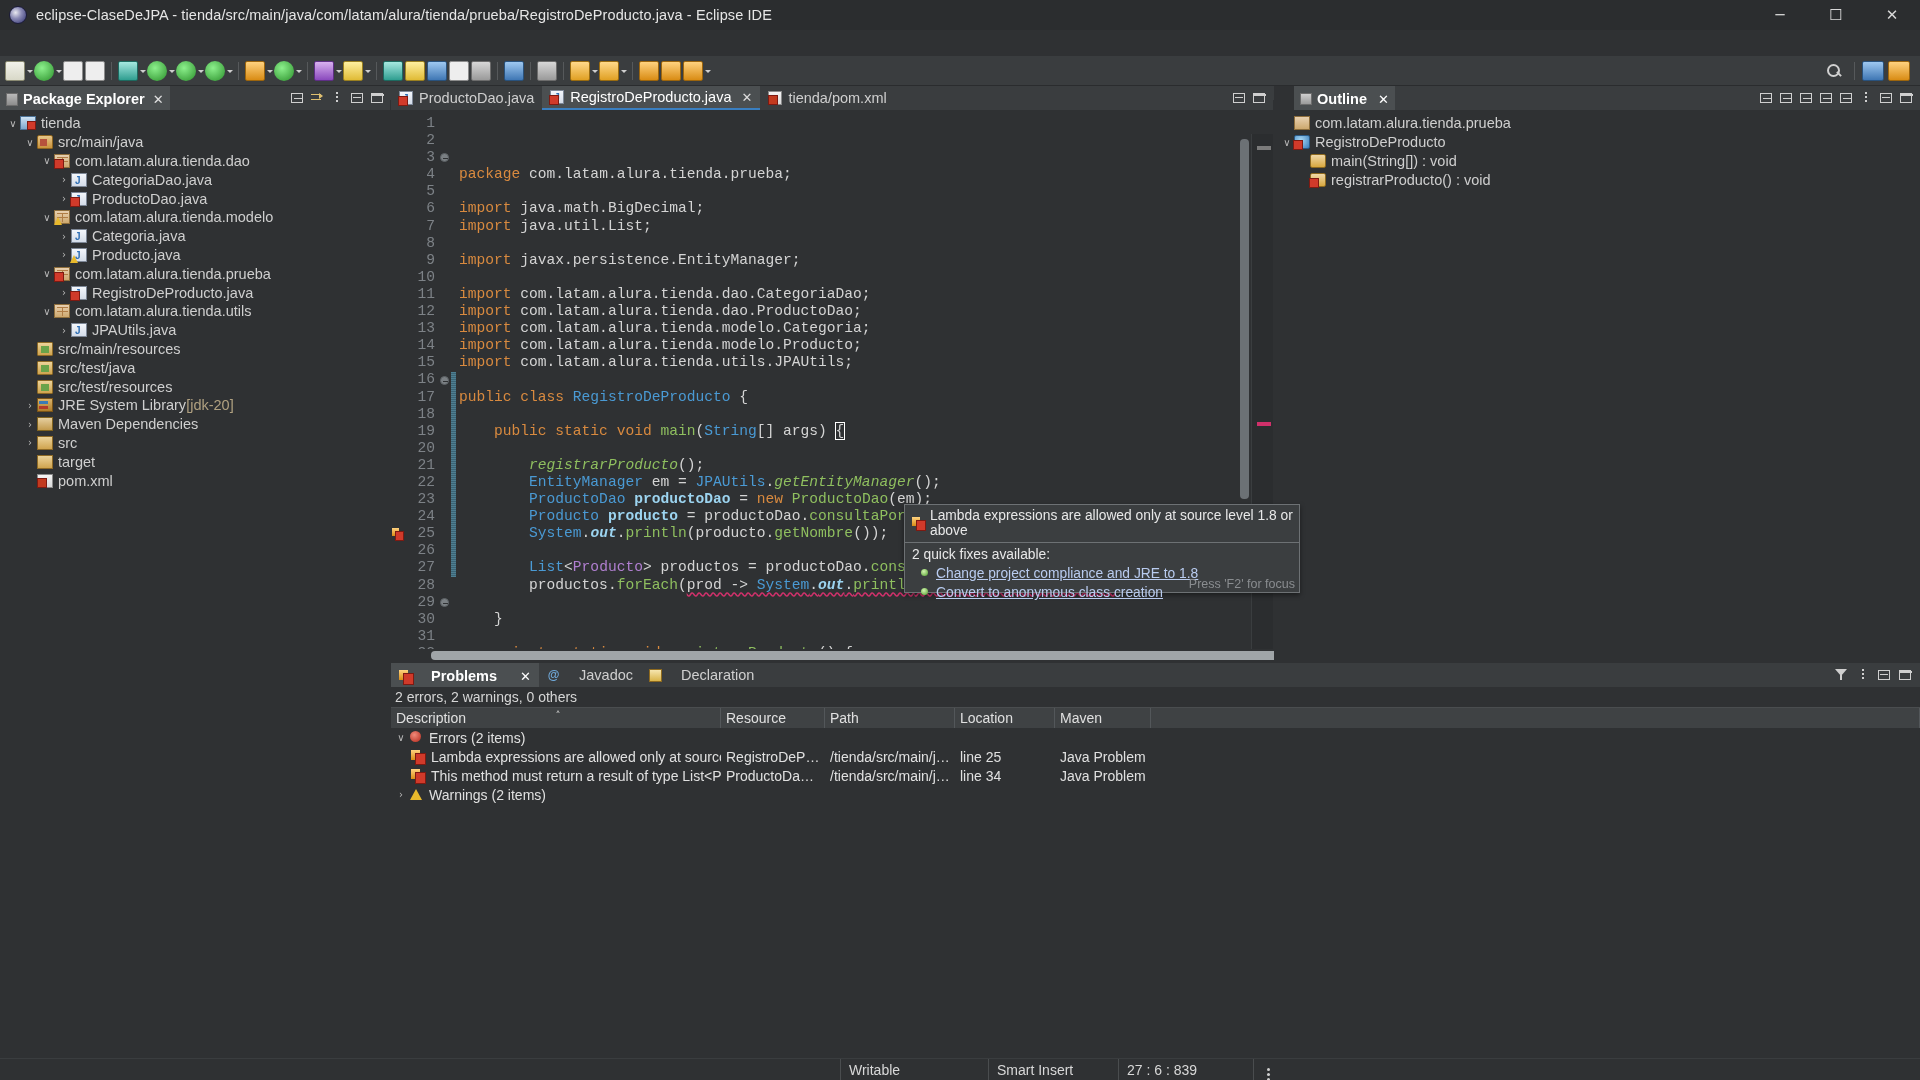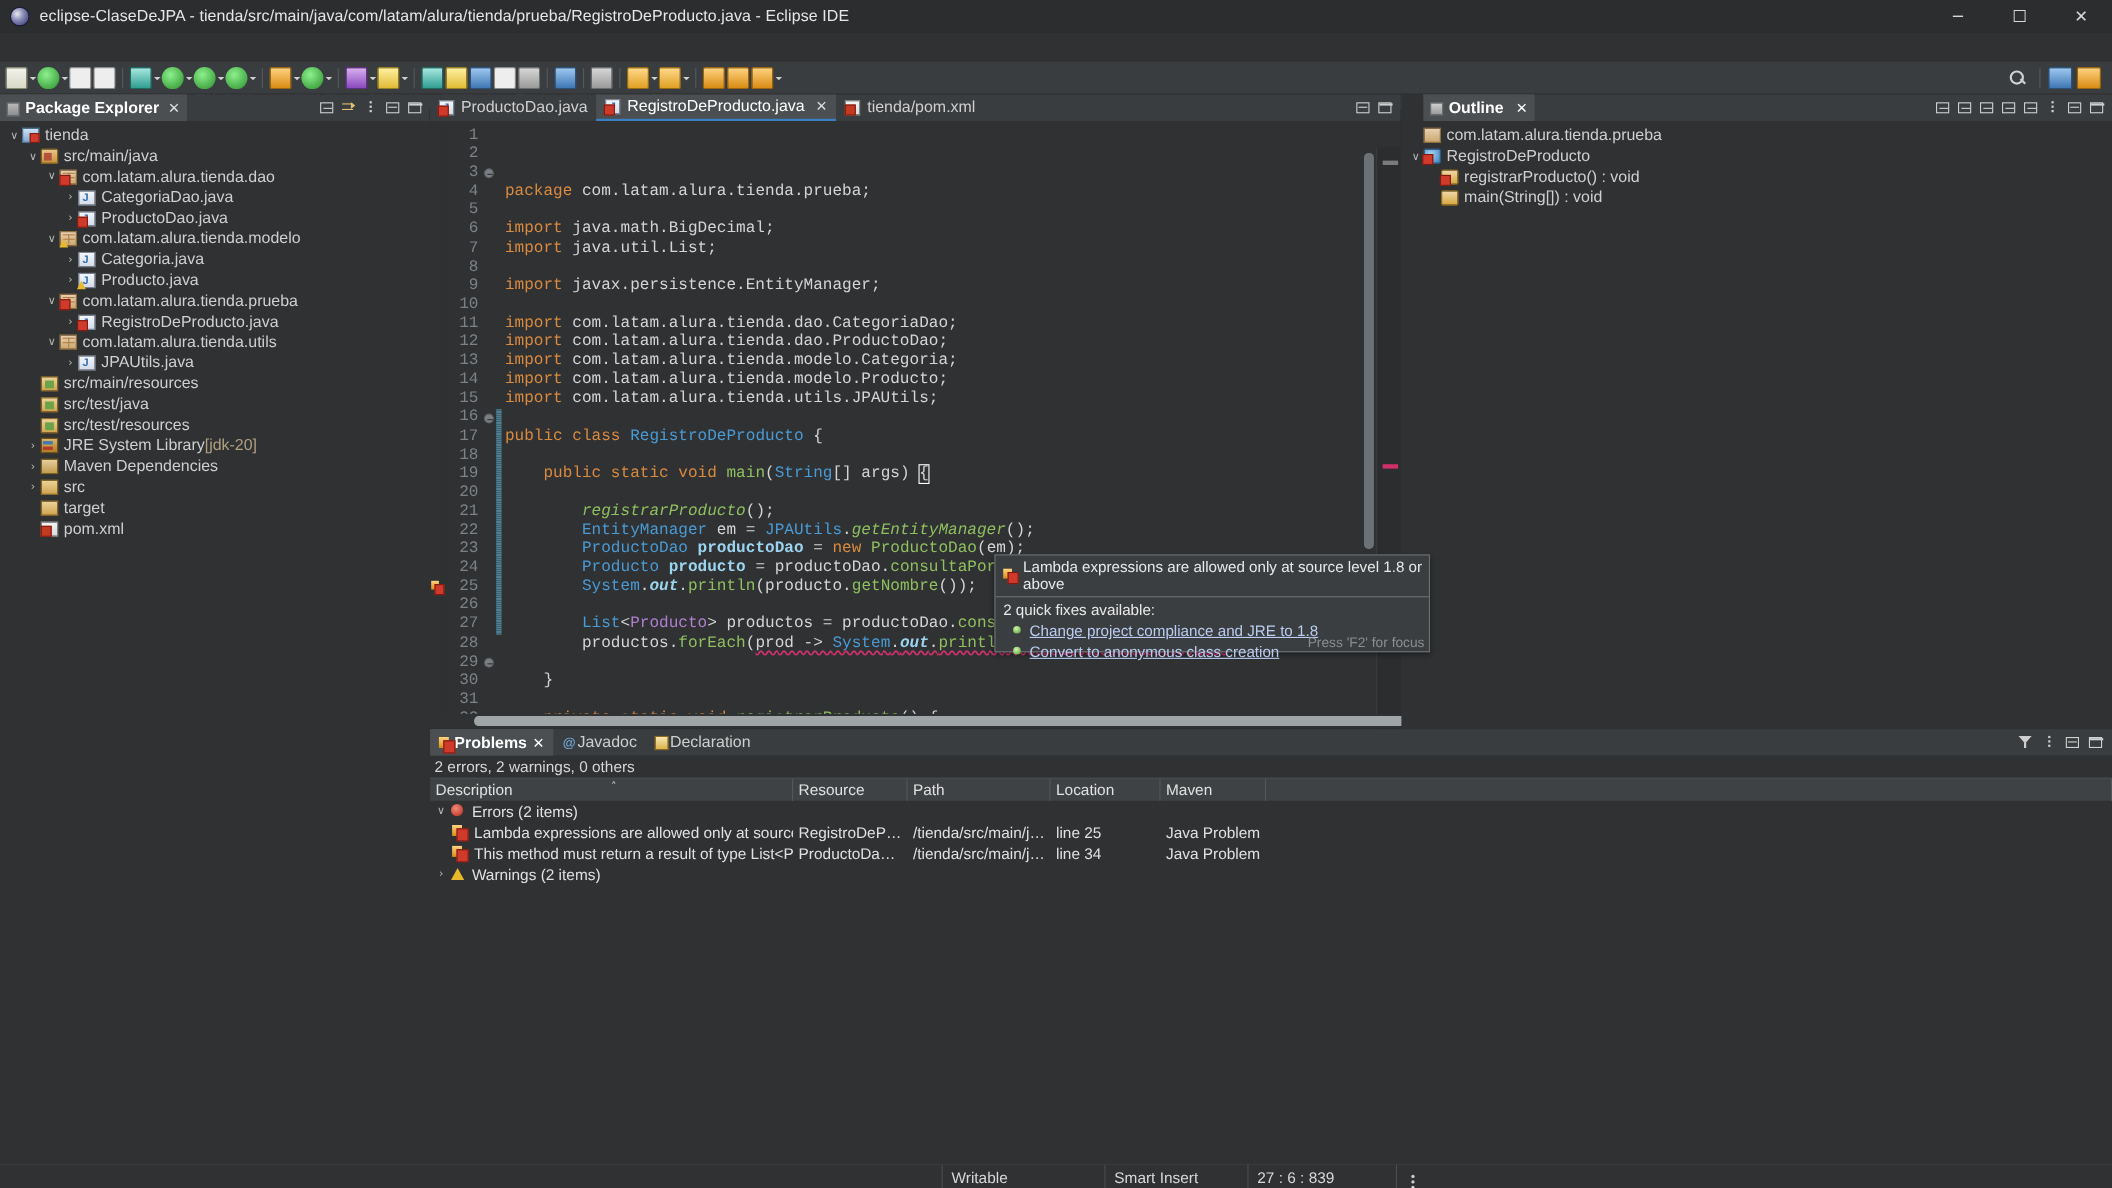--- a/index.html
+++ b/index.html
@@ -265,21 +265,21 @@
   .i-clsC:after{content:"";position:absolute;left:-2px;bottom:-2px;width:8px;height:8px;background:#d03a2a;border:1px solid #7d1a12;}
   .i-mth{ background:linear-gradient(#f0d8a8,#d8a83f); border-radius:2px; border:1px solid #8e6a1f;}
   .i-mth.err:after{content:"";position:absolute;left:-2px;bottom:-2px;width:8px;height:8px;background:#d03a2a;border:1px solid #7d1a12;}
 
   
   #problems{
     position:absolute; left:391px; top:663px; width:1529px; height:196px;
     background:#2f3133;
   }
   #pb-tabrow{ height:24px; background:#3a3d3f; display:flex; align-items:stretch;}
-  .pbtab{ display:flex;align-items:center;gap:1px;padding:0 8px;color:#cfcfcf;font-size:14.5px;}
+  .pbtab{ display:flex;align-items:center;gap:19px;padding:0 8px;color:#cfcfcf;font-size:14.5px;}
   .pbtab.active{ background:#4b4f51;color:#fff;font-weight:bold;border-top:2px solid #4b4f51;}
   .pbtab .x{ margin-left:4px;font-size:13px;}
   .pbi{ width:13px;height:13px;position:relative;flex:0 0 auto;}
   .pbi.prob:before{content:"";position:absolute;left:0;top:0;width:9px;height:10px;background:linear-gradient(#ffd27f,#d98c14);}
   .pbi.prob:after{content:"";position:absolute;left:4px;top:3px;width:9px;height:10px;background:#d03a2a;border:1px solid #7d1a12;}
   .pbi.jdoc{ color:#6fa8d8;font-size:12px;font-weight:bold;text-align:center;line-height:13px;}
   .pbi.decl{ background:linear-gradient(#f6e6b0,#d9b44a);border:1px solid #8e6a1f;}
   #pb-tools{ margin-left:auto;display:flex;align-items:center;padding-right:6px;gap:3px;}
   .filtericon{width:16px;height:16px;position:relative;}
   .filtericon:before{content:"";position:absolute;left:2px;top:3px;
@@ -669,27 +669,27 @@
         <span class="ti i-pkgsm"></span>
         <span class="lbl">com.latam.alura.tienda.prueba</span>
       </div>
       <div class="row" style="padding-left: 6px;">
         <span class="arrow">∨</span>
         <span class="ti i-clsC"></span>
         <span class="lbl">RegistroDeProducto</span>
       </div>
       <div class="row" style="padding-left: 22px;">
         <span class="arrow none">›</span>
+        <span class="ti i-mth"></span>
+        <span class="lbl">main(String[]) : void</span>
+      </div>
+      <div class="row" style="padding-left: 22px;">
+        <span class="arrow none">›</span>
         <span class="ti i-mth err"></span>
         <span class="lbl">registrarProducto() : void</span>
-      </div>
-      <div class="row" style="padding-left: 22px;">
-        <span class="arrow none">›</span>
-        <span class="ti i-mth"></span>
-        <span class="lbl">main(String[]) : void</span>
       </div>
     </div>
 </div>
 
 <div id="problems">
   <div id="pb-tabrow">
       <div class="pbtab active">
         <span class="pbi prob"></span>
         <span>Problems</span>
         <span class="x gl">✕</span>
@@ -778,19 +778,19 @@
         <div class="cell" style="width: 104px; padding-left: 5px;"></div>
         <div class="cell" style="width: 130px; padding-left: 5px;"></div>
         <div class="cell" style="width: 100px; padding-left: 5px;"></div>
         <div class="cell" style="width: 96px; padding-left: 5px;"></div>
       </div>
     </div>
 </div>
 
 <div id="status">
   <div class="seg first" style="width:840px;"></div>
-  <div class="seg" style="width:148px;margin-left:16px;">Writable</div>
+  <div class="seg" style="width:148px;">Writable</div>
   <div class="seg" style="width:130px;">Smart Insert</div>
   <div class="seg" style="width:135px;">27 : 6 : 839</div>
   <div class="seg" style="width:30px;justify-content:center;">
       <span class="vdots"></span>
     </div>
 </div>
 
 </body></html>

